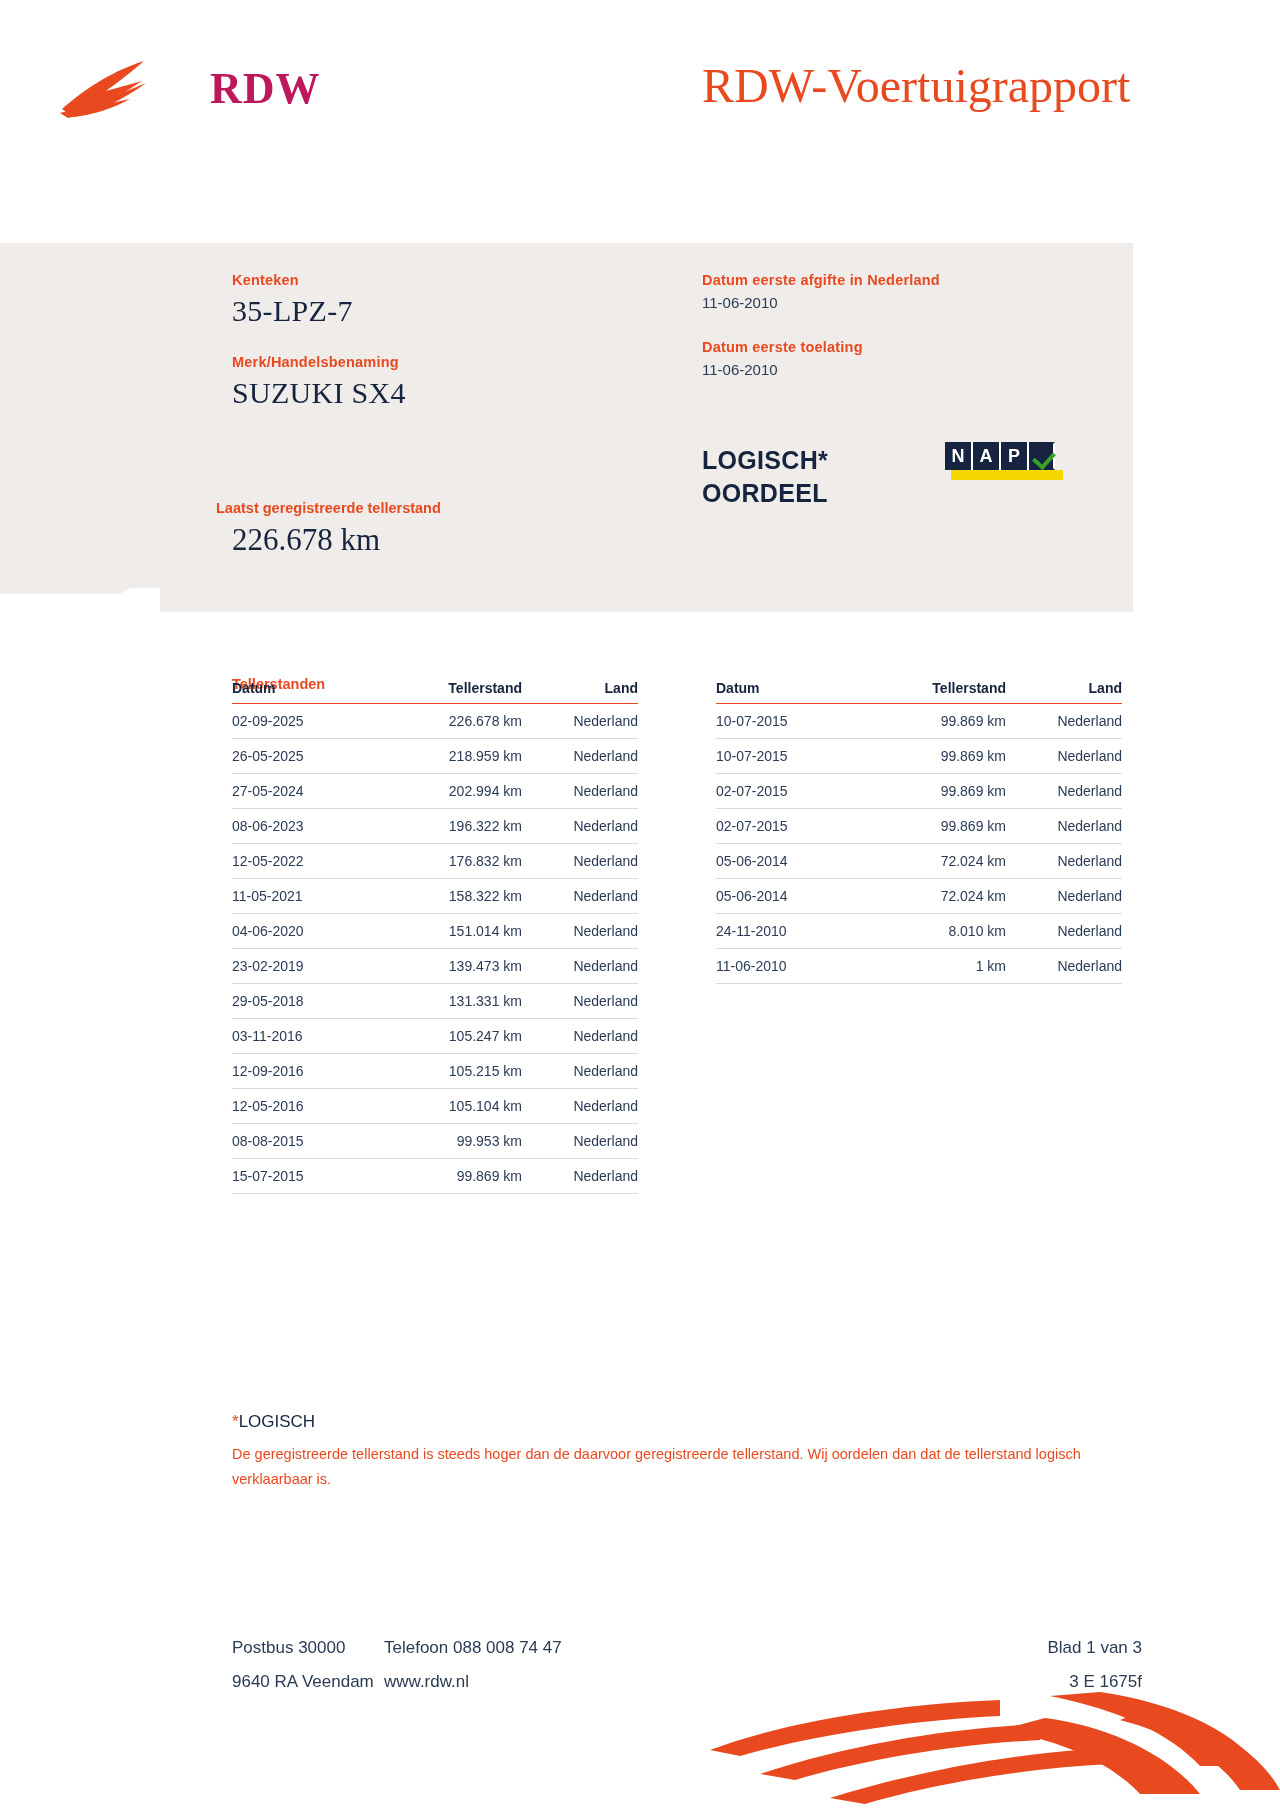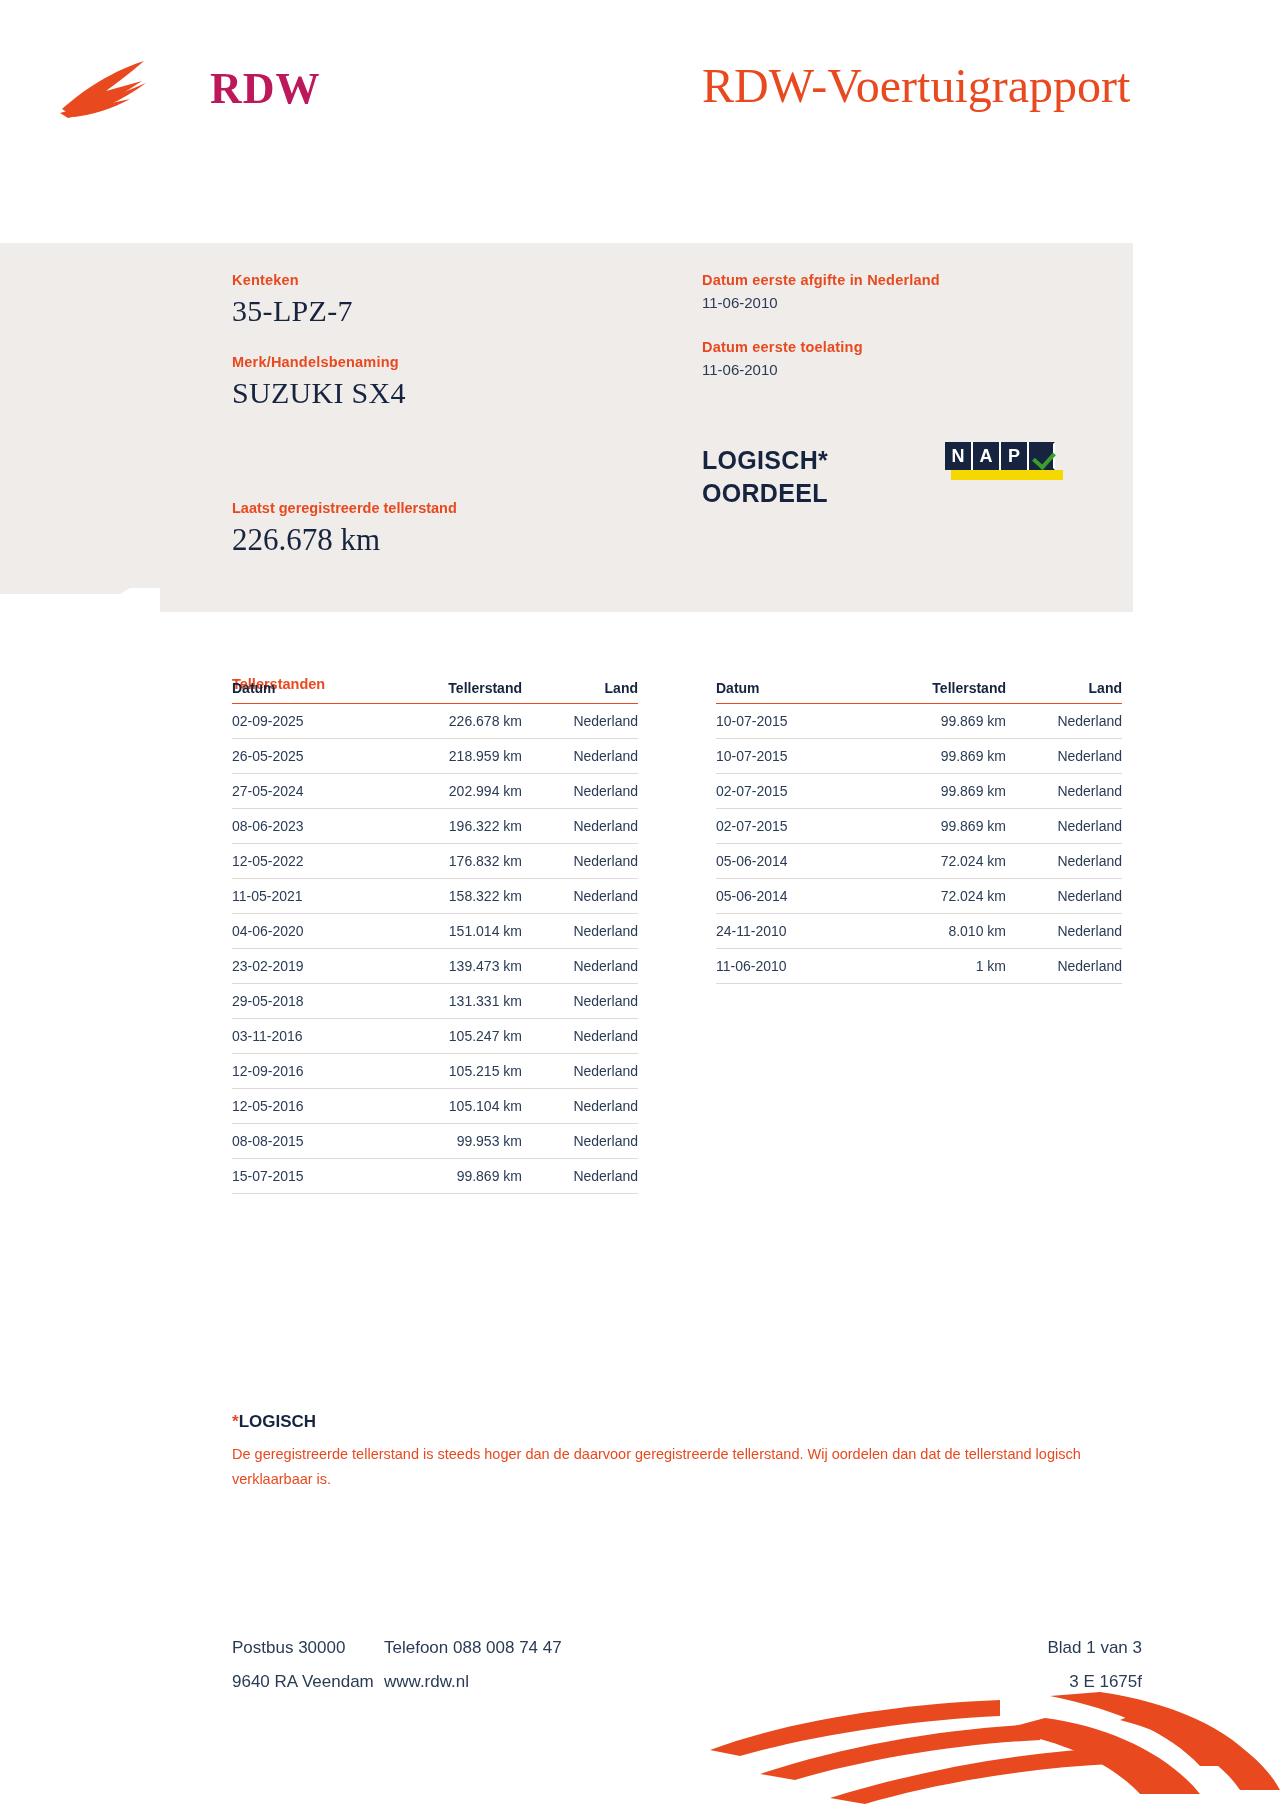--- a/index.html
+++ b/index.html
@@ -118,21 +118,21 @@
     margin-bottom: 26px;
     letter-spacing: .3px;
   }
   .field-value-small {
     font-size: 15px;
     color: #2a3b55;
     margin-bottom: 28px;
   }
   .odo-label {
     position: absolute;
-    left: 232px;
+    left: 216px;
     top: 500px;
     font-size: 14.5px;
     font-weight: bold;
     color: #e8491f;
   }
   .odo-value {
     position: absolute;
     left: 232px;
     top: 522px;
     font-family: "Liberation Serif", serif;
@@ -234,21 +234,21 @@
   .tbl td.c-date  { text-align: left; }
   .tbl td.c-odo   { text-align: right; }
   .tbl td.c-land  { text-align: right; }
 
   
   .note-title {
     position: absolute;
     left: 232px;
     top: 1412px;
     font-size: 17px;
-    font-weight: bold;
+    font-weight: normal;
     color: #16243f;
   }
   .note-title .star { color: #e8491f; }
   .note-body {
     position: absolute;
     left: 232px;
     top: 1442px;
     width: 910px;
     font-size: 14.5px;
     line-height: 1.75;

